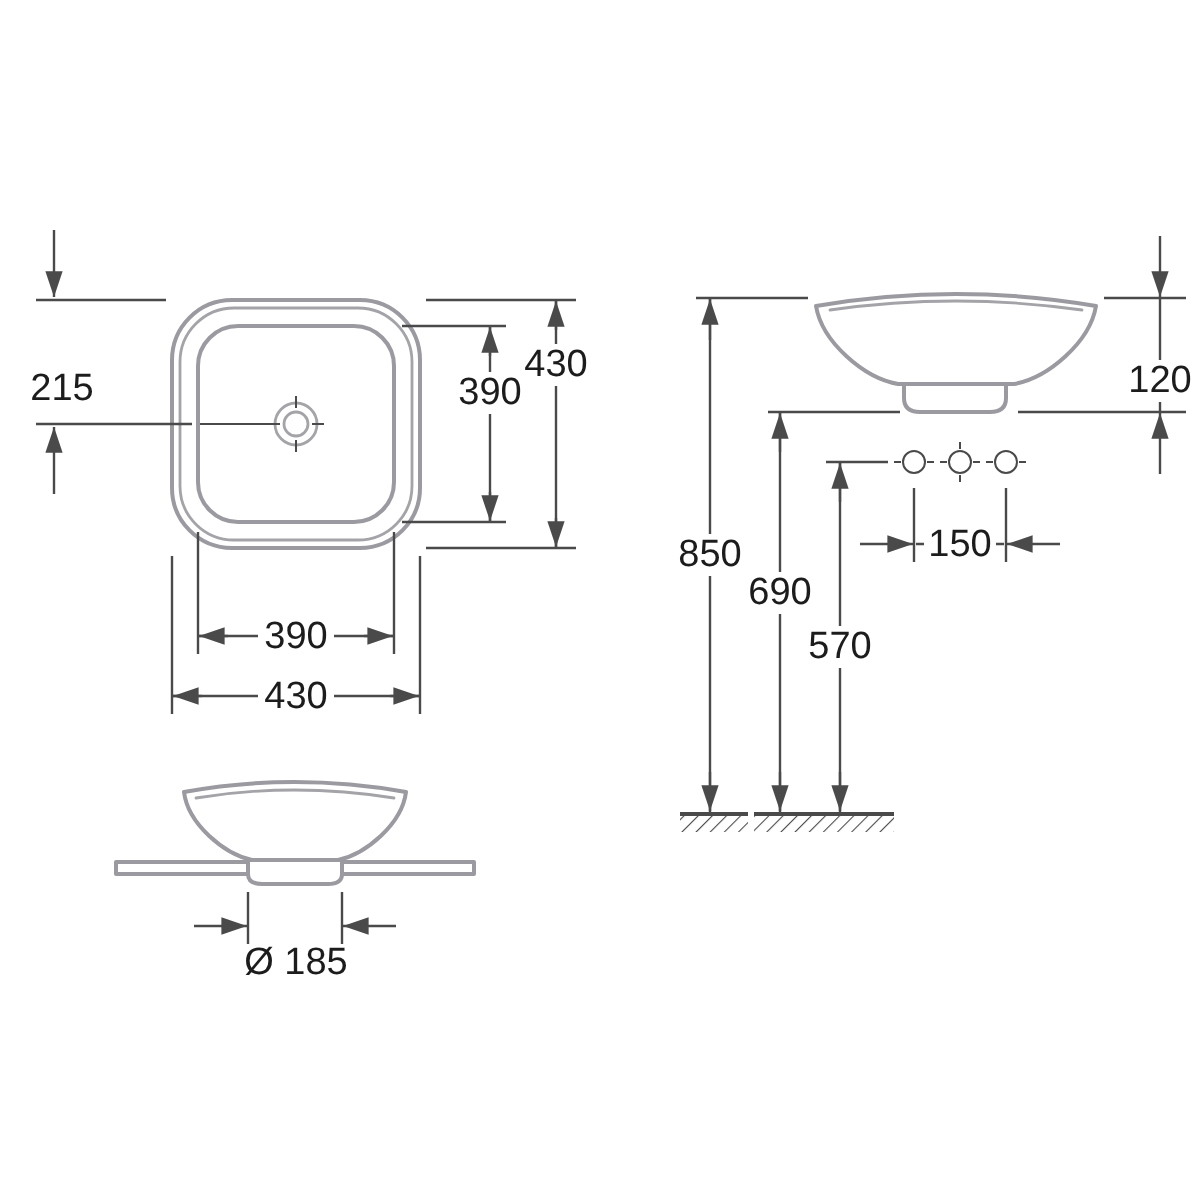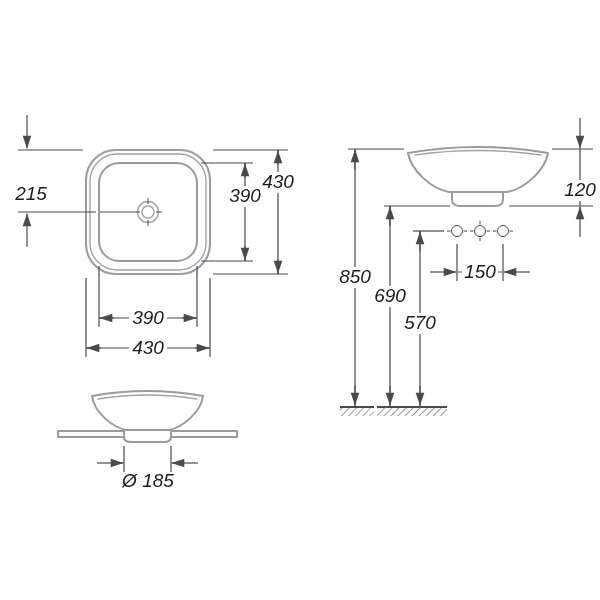--- a/index.html
+++ b/index.html
@@ -1,16 +1,16 @@
 <!DOCTYPE html>
 <html><head>
 <meta charset="utf-8">
 <style>
   html,body{margin:0;padding:0;background:#ffffff;}
-  #stage{width:600px;height:600px;position:relative;background:#ffffff;overflow:hidden;font-style:italic;}
+  #stage{width:600px;height:600px;position:relative;background:#ffffff;overflow:hidden;}
   svg{display:block;}
   .part{fill:none;stroke:#9a9aa0;stroke-width:2;stroke-linejoin:round;stroke-linecap:round;}
   .partf{fill:#ffffff;stroke:#9a9aa0;stroke-width:2;stroke-linejoin:round;}
   .pt{fill:none;stroke:#a3a3a8;stroke-width:1.4;stroke-linecap:round;}
   .d{stroke:#4a4a4a;stroke-width:1.2;fill:none;}
   .dt{stroke:#4a4a4a;stroke-width:1;fill:none;}
   .mask{fill:#ffffff;}
   .lbl{font-family:"Liberation Sans",sans-serif;font-size:19px;fill:#1c1c1c;text-anchor:middle;}
 </style>
 </head>

